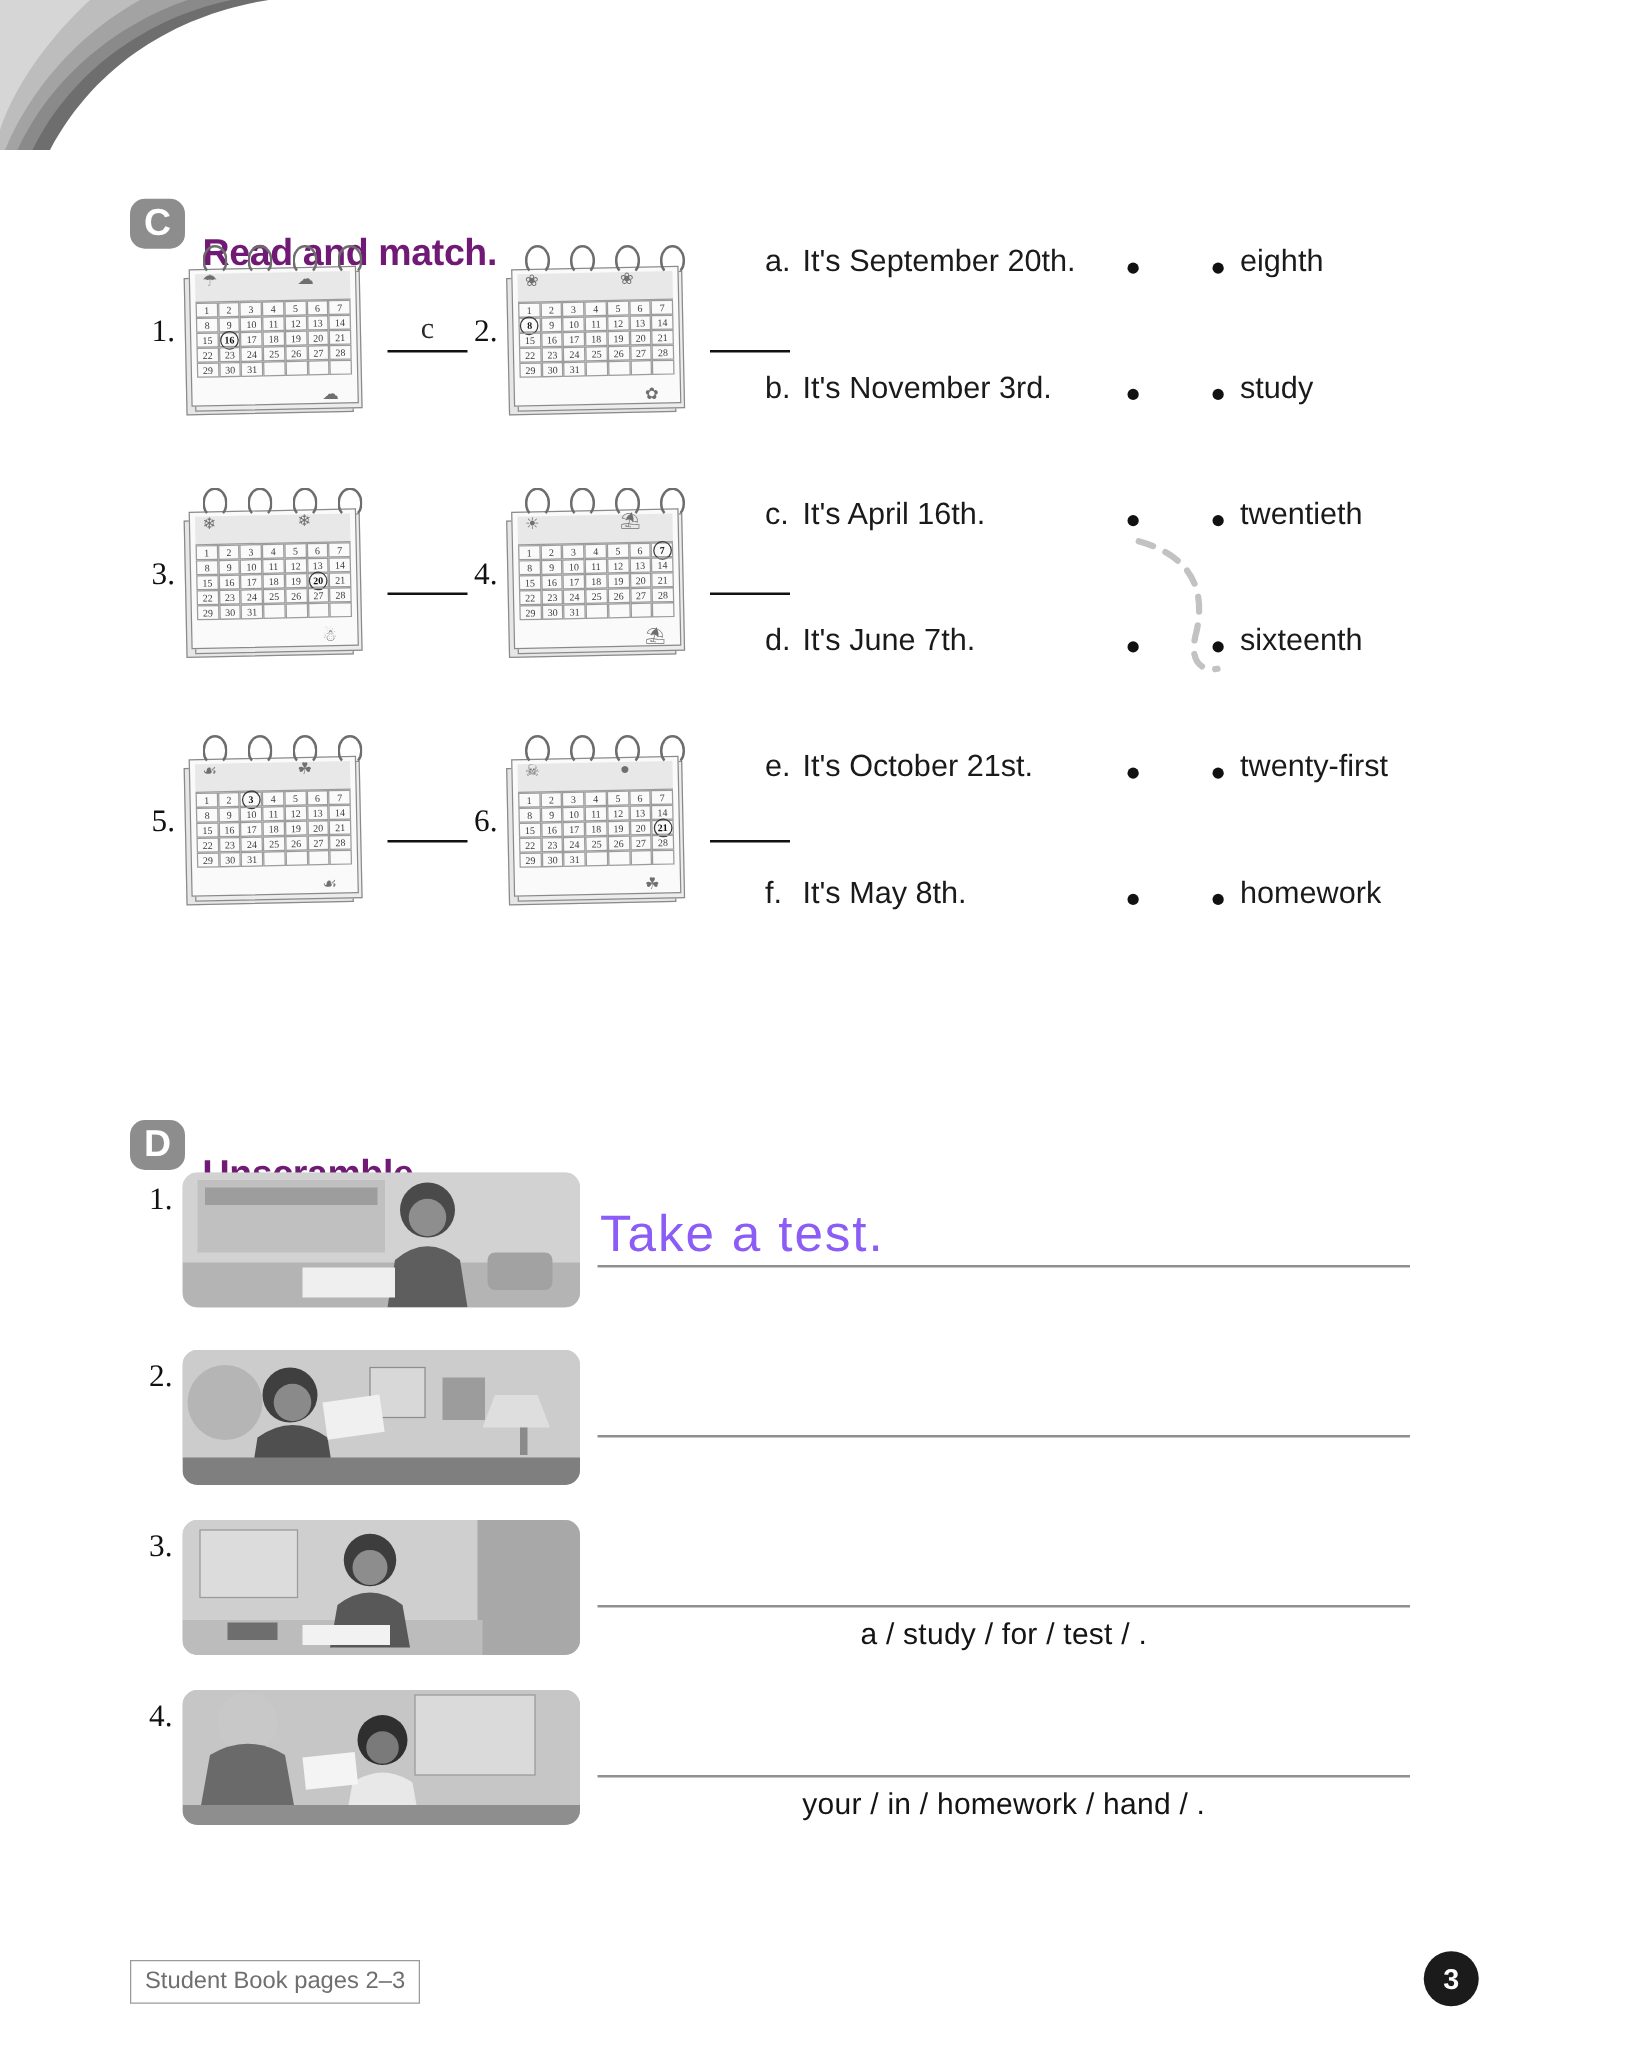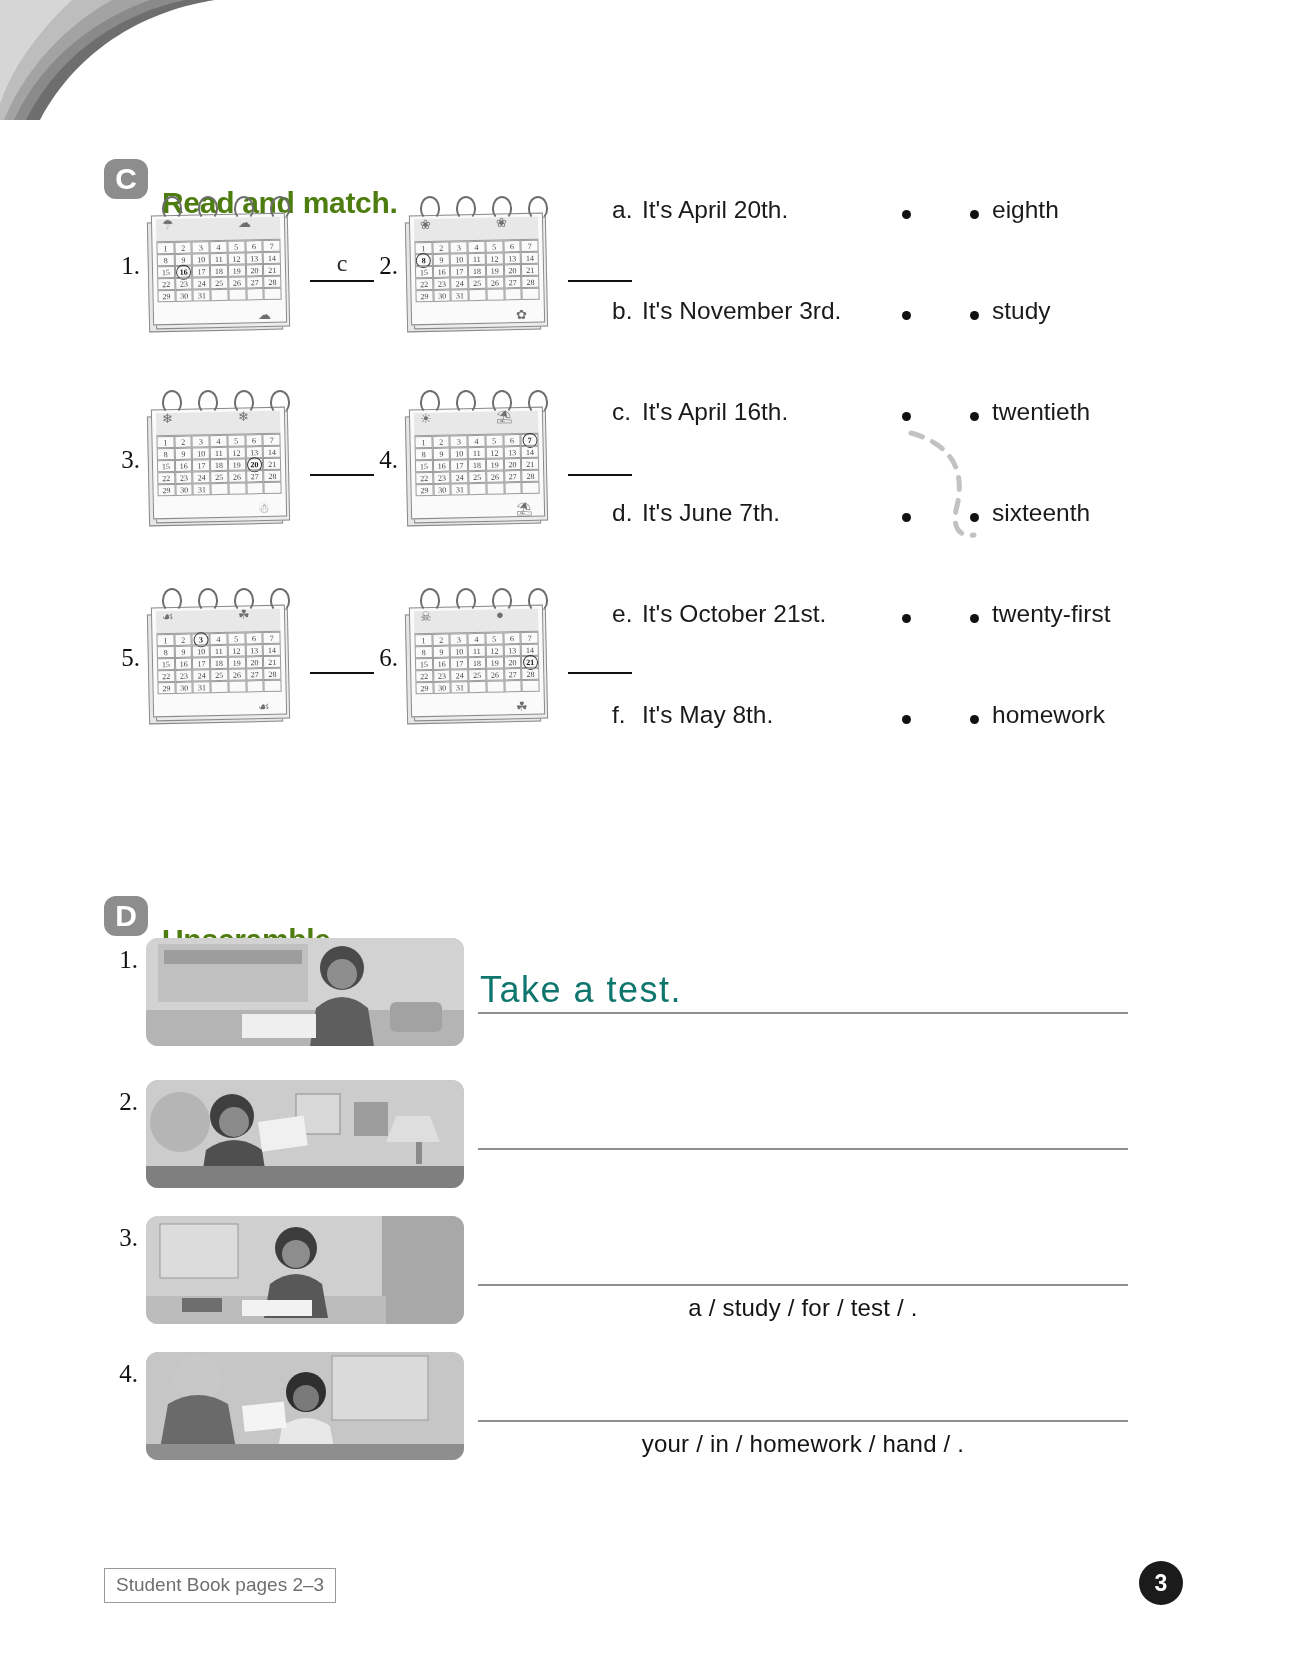--- a/index.html
+++ b/index.html
@@ -42,21 +42,21 @@
     font-size: 30px;
     font-weight: bold;
     display: flex;
     align-items: center;
     justify-content: center;
     letter-spacing: 0;
   }
   .section-title {
     font-size: 30px;
     font-weight: bold;
-    color: #4d7c0f;
+    color: #701a75;
     letter-spacing: -0.3px;
     margin-top: 48px;
   }
 
   
   .calendar-item {
     position: absolute;
     display: flex;
     align-items: center;
   }
@@ -237,22 +237,22 @@
   }
   .u-write-line {
     border-bottom: 2px solid #8f8f8f;
     height: 44px;
     position: relative;
   }
   .u-answer-text {
     position: absolute;
     left: 2px;
     bottom: 1px;
-    font-size: 36px;
-    color: #0f766e;
+    font-size: 41px;
+    color: #8b5cf6;
     font-family: "Liberation Sans", sans-serif;
     letter-spacing: 1.5px;
   }
   .u-scramble {
     text-align: center;
     font-size: 24px;
     margin-top: 8px;
     color: #141414;
     letter-spacing: 0.2px;
   }
@@ -644,21 +644,21 @@
       </div>
       <div class="answer-blank"></div>
     </div>
   </div>
 
 <div id="match-area">
 
 <div class="match-row">
       <div class="match-left">
         <span class="match-letter">a.</span>
-        <span>It's April 20th.</span>
+        <span>It's September 20th.</span>
       </div>
       <span class="dot dot-left"></span>
       <span class="dot dot-right"></span>
       <div class="match-right">eighth</div>
     </div>
     <div class="match-row">
       <div class="match-left">
         <span class="match-letter">b.</span>
         <span>It's November 3rd.</span>
       </div>

